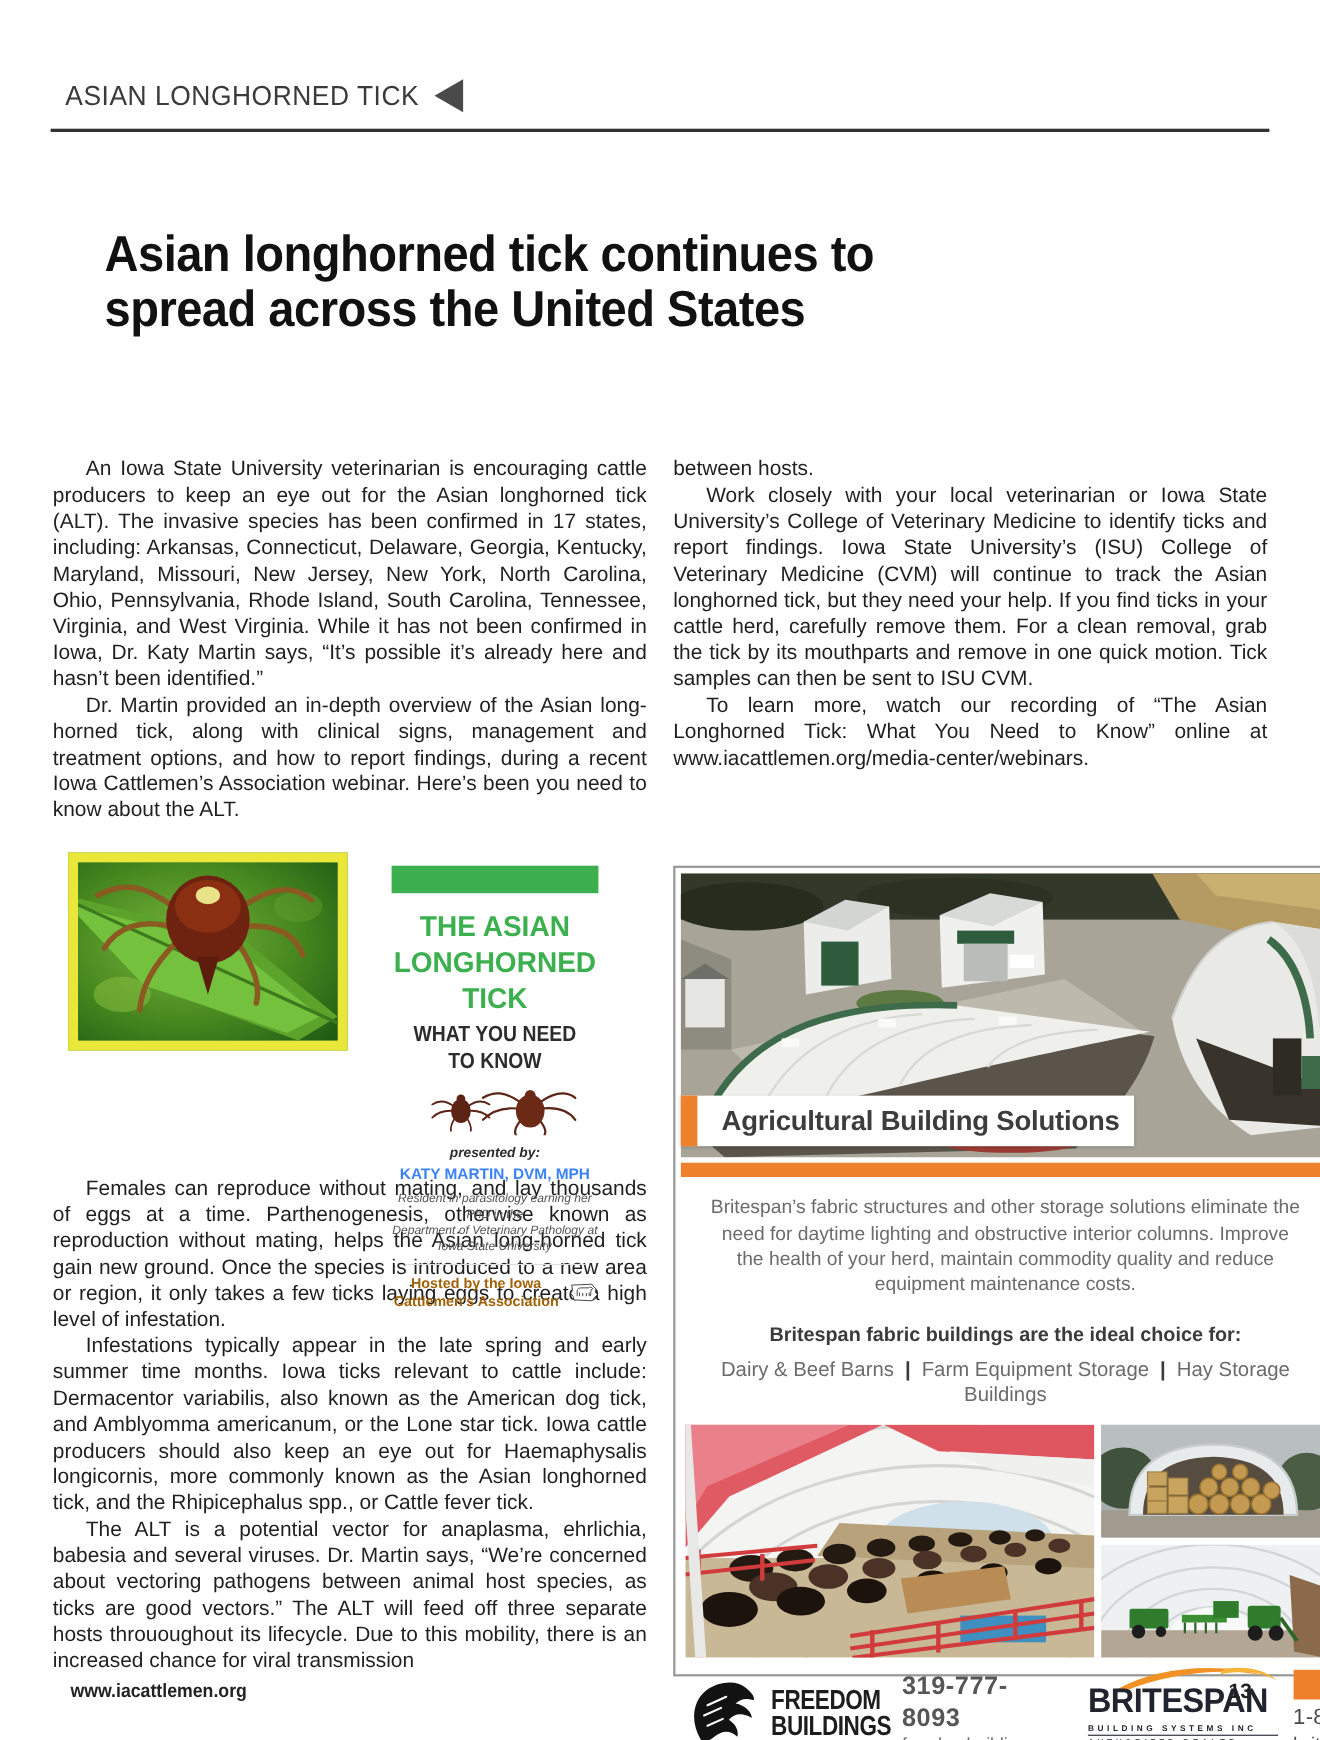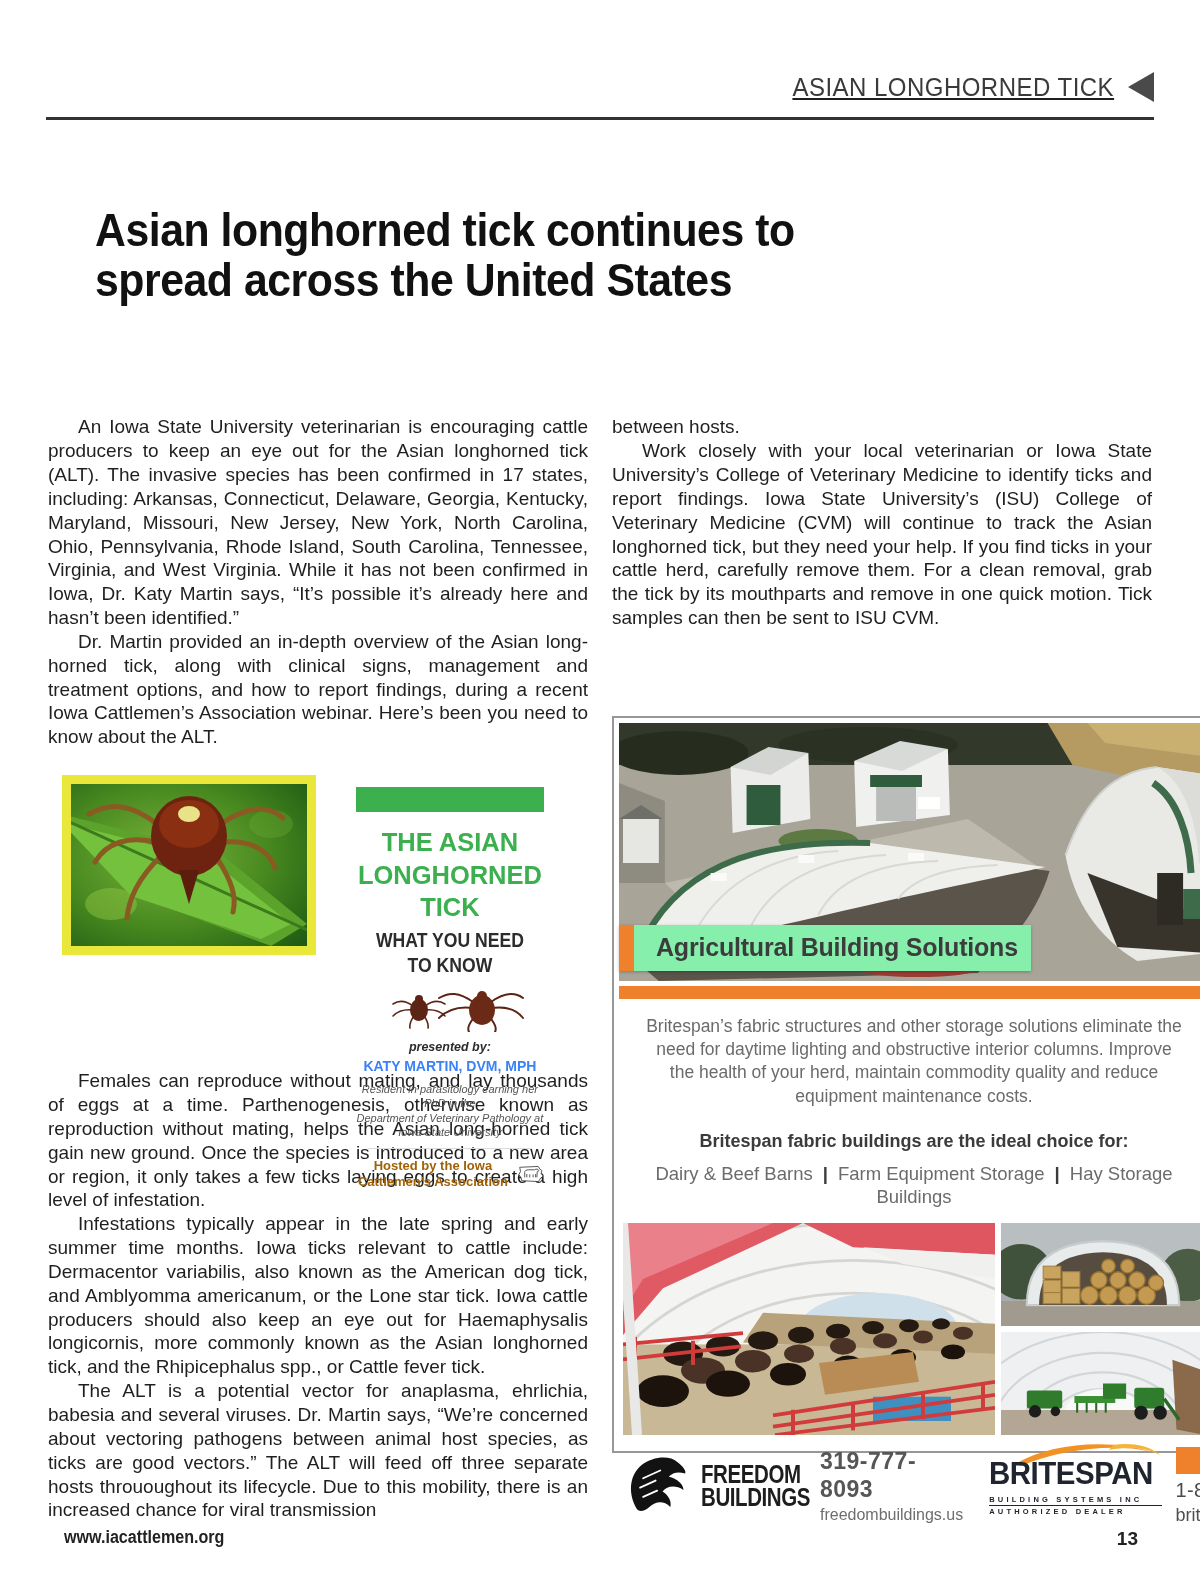--- a/index.html
+++ b/index.html
@@ -4,21 +4,21 @@
 <style>
   * { box-sizing: border-box; }
   html,body { margin:0; padding:0; background:#ffffff; }
   .page {
     position:relative; width:1200px; height:1582px; margin:0 auto;
     background:#ffffff; overflow:hidden;
     font-family:"Liberation Sans", sans-serif; color:#1f1f1f;
   }
   
   .header { padding:72px 46px 0 46px; }
-  .kicker-row { display:flex; justify-content:flex-end; align-items:center; gap:14px;text-decoration:underline; }
+  .kicker-row { display:flex; justify-content:flex-start; align-items:center; gap:14px; }
   .kicker { font-size:25px; color:#3a3a3a; letter-spacing:0.5px; transform:scaleX(0.96); transform-origin:right center; white-space:nowrap; }
   .kicker-triangle { width:0; height:0; border-top:15px solid transparent; border-bottom:15px solid transparent; border-right:26px solid #4a4a4a; }
   .rule { border:none; border-top:3px solid #333333; margin:15px 0 0 0; }
   
   .title { margin:86px 0 0 95px; font-size:46px; line-height:1.08; font-weight:bold; letter-spacing:-0.5px; color:#111; transform:scaleX(0.93); transform-origin:left top; }
   
   .columns { display:flex; gap:24px; padding:0 48px; margin-top:110px; }
   .col { width:540px; font-size:19px; line-height:1.255; text-align:justify; }
   .col p { margin:0; }
   .ind { text-indent:30px; }
@@ -35,21 +35,21 @@
   .flyer-presented { font-size:12.5px; font-weight:bold; font-style:italic; color:#2c2c2c; margin-top:2px; }
   .flyer-presenter { font-size:14px; font-weight:bold; color:#3b82f6; margin-top:3px; }
   .flyer-bio { font-size:11px; font-style:italic; color:#555; line-height:1.3; margin-top:6px; }
   .flyer-divider { border:none; border-top:1px solid #ddd; margin:9px 12px 0 12px; }
   .flyer-hosted-row { display:flex; align-items:center; justify-content:center; gap:8px; margin-top:8px; }
   .flyer-hosted { color:#a16207; font-weight:bold; font-size:13px; }
   
   .ad { margin-top:86px; width:604px; height:737px; border:2px solid #979797; background:#fff; padding:5px; }
   .ad-photo { position:relative; height:258px; background:#9e9a8e; overflow:visible; }
   .ad-photo svg { display:block; width:100%; height:100%; }
-  .ad-banner { position:absolute; left:0; bottom:10px; width:412px; height:46px; background:#86efac; border-left:15px solid #f0812c; display:flex; align-items:center; padding-left:22px; box-shadow:0 1px 3px rgba(0,0,0,0.25); }
+  .ad-banner { position:absolute; left:0; bottom:10px; width:412px; height:46px; background:#ffffff; border-left:15px solid #f0812c; display:flex; align-items:center; padding-left:22px; box-shadow:0 1px 3px rgba(0,0,0,0.25); }
   .ad-banner-text { font-size:25px; font-weight:bold; color:#3c3c3c; letter-spacing:-0.2px; }
   .ad-orangebar { height:13px; background:#f0812c; margin-top:5px; }
   .ad-copy { text-align:center; color:#6b6b6b; font-size:17.5px; line-height:1.33; padding:16px 24px 0 24px; }
   .ad-ideal-h { text-align:center; color:#3b3b3b; font-weight:bold; font-size:18px; margin-top:22px; }
   .ad-ideal-items { text-align:center; color:#6b6b6b; font-size:18.5px; margin-top:9px; }
   .ad-pipe { color:#3b3b3b; font-weight:bold; margin:0 10px; }
   .ad-photos { display:flex; gap:6px; padding:15px 4px 0 4px; height:227px; }
   .ad-photo-left { width:372px; height:100%; overflow:hidden; }
   .ad-photo-right { flex:1; display:flex; flex-direction:column; gap:6px; }
   .ad-photo-right > div { flex:1; overflow:hidden; }
@@ -179,20 +179,21 @@
       </div>
 
       <p class="ind"><strong class="lead">Females can reproduce without mating, and lay thousands of eggs at a time.</strong><span> Parthenogenesis, otherwise known as reproduction without mating, helps the Asian long-horned tick gain new ground. Once the species is introduced to a new area or region, it only takes a few ticks laying eggs to create a high level of infestation.</span></p>
       <p class="ind"><strong class="lead">Infestations typically appear in the late spring and early summer time months.</strong><span> Iowa ticks relevant to cattle include: Dermacentor variabilis, also known as the American dog tick, and Amblyomma americanum, or the Lone star tick. Iowa cattle producers should also keep an eye out for Haemaphysalis longicornis, more commonly known as the Asian longhorned tick, and the Rhipicephalus spp., or Cattle fever tick.</span></p>
       <p class="ind"><strong class="lead">The ALT is a potential vector for anaplasma, ehrlichia, babesia and several viruses.</strong><span> Dr. Martin says, “We’re concerned about vectoring pathogens between animal host species, as ticks are good vectors.” The ALT will feed off three separate hosts thrououghout its lifecycle. Due to this mobility, there is an increased chance for viral transmission</span></p>
     </div>
 
     <div class="col">
       <p>between hosts.</p>
       <p class="ind"><strong class="lead">Work closely with your local veterinarian or Iowa State University’s College of Veterinary Medicine to identify ticks and report findings.</strong><span> Iowa State University’s (ISU) College of Veterinary Medicine (CVM) will continue to track the Asian longhorned tick, but they need your help. If you find ticks in your cattle herd, carefully remove them. For a clean removal, grab the tick by its mouthparts and remove in one quick motion. Tick samples can then be sent to ISU CVM.</span></p>
+      <p class="ind">To learn more, watch our recording of “The Asian Longhorned Tick: What You Need to Know” online at www.iacattlemen.org/media-center/webinars.</p>
 
       <div class="ad">
         <div class="ad-photo">
           <svg viewBox="0 0 592 258" preserveAspectRatio="none">
             <rect width="592" height="258" fill="#a8a498"></rect>
             <rect width="592" height="42" fill="#33392a"></rect>
             <ellipse cx="60" cy="30" rx="70" ry="22" fill="#262d1f"></ellipse>
             <ellipse cx="250" cy="22" rx="90" ry="18" fill="#2b3223"></ellipse>
             <polygon points="430,0 592,0 592,70 455,42" fill="#b59a62"></polygon>
             <polygon points="470,0 592,0 592,34 488,20" fill="#c9b070"></polygon>

